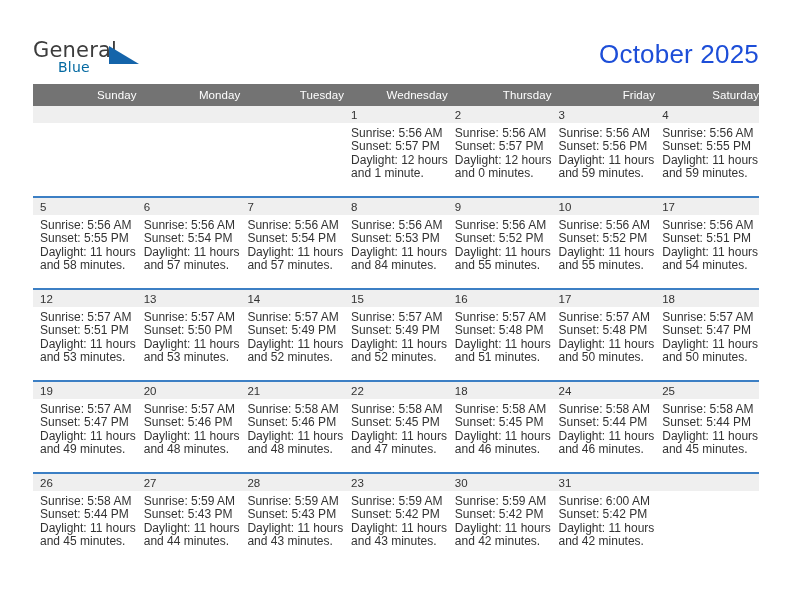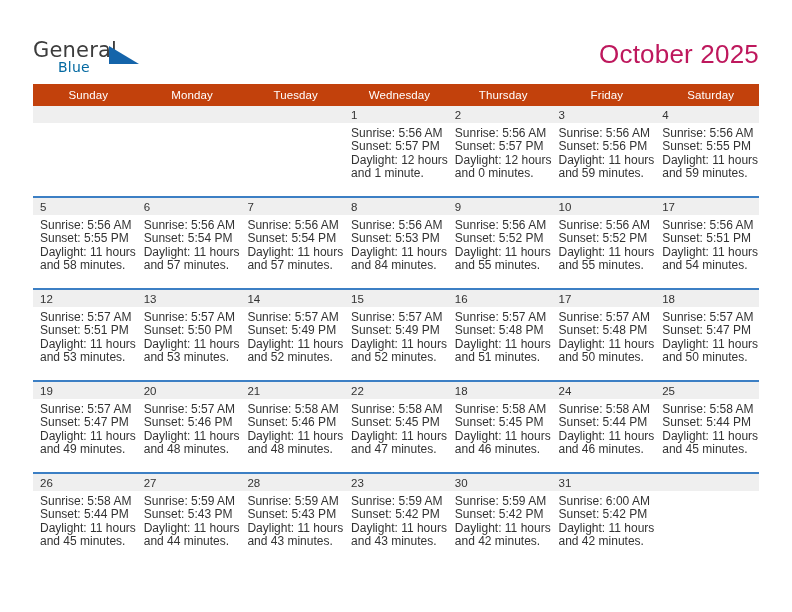--- a/index.html
+++ b/index.html
@@ -65,44 +65,44 @@
     border-top: 18px solid transparent;
   }
   .title-block {
     text-align: right;
     flex: 0 0 auto;
     padding-top: 0px;
   }
   .cal-title {
     font-size: 26px;
     font-weight: normal;
-    color: #be185d;
+    color: #1d4ed8;
     line-height: 32px;
     letter-spacing: 0.2px;
   }
   .cal-subtitle {
     font-size: 14.5px;
     color: #242424;
     line-height: 22px;
     margin-top: 4px;
     letter-spacing: 0.1px;
   }
 
   
   .calendar {
     width: 726px;
     border-collapse: collapse;
     table-layout: fixed;
   }
   .calendar th {
-    background: #c2410c;
+    background: #737373;
     color: #ffffff;
     font-weight: normal;
     font-size: 11.5px;
-    text-align: center;
+    text-align: right;
     padding: 5px 0 5px 7px;
     height: 19px;
     box-sizing: border-box;
     letter-spacing: 0.1px;
   }
   .calendar td {
     width: 103.71px;
     height: 90px;
     vertical-align: top;
     padding: 0;

